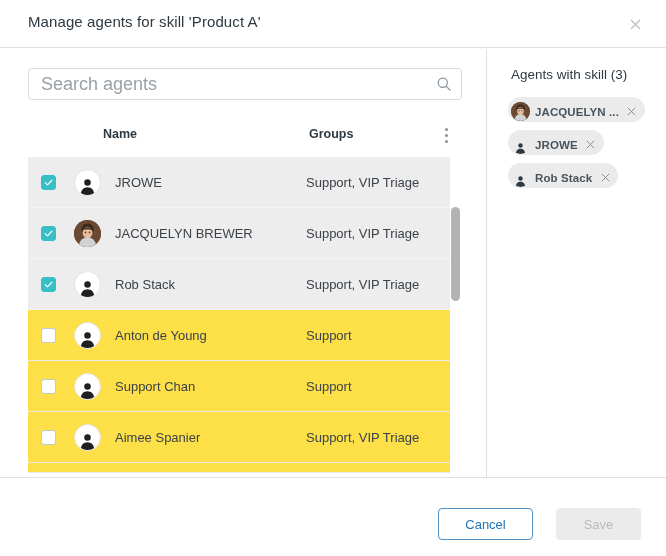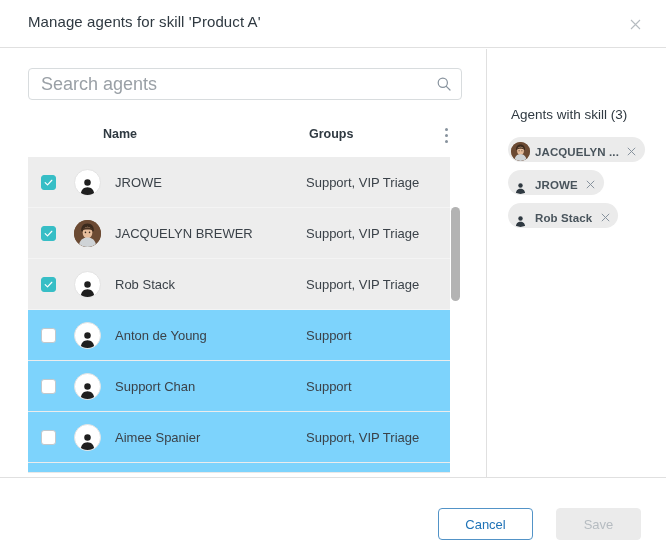--- a/index.html
+++ b/index.html
@@ -51,21 +51,21 @@
   }
   .panel-divider {
     position: absolute;
     left: 486px; top: 49px;
     width: 1px; height: 428px;
     background: #e0e0e0;
   }
   .body-right {
     position: absolute;
     left: 487px; top: 49px;
-    width: 179px; height: 428px; margin-top: 40px;
+    width: 179px; height: 428px;
   }
 
   
   .search-wrap {
     position: absolute;
     left: 28px; top: 19px;
     width: 434px; height: 32px;
   }
   .search-input {
     width: 100%; height: 100%;
@@ -129,21 +129,21 @@
   .list-scroller {
     position: relative;
     width: 434px;
   }
   .agent-row {
     position: relative;
     height: 51px;
     display: flex;
     align-items: center;
     border-bottom: 1px solid #ececec;
-    background: #7dd3fc;
+    background: #fde047;
   }
   .agent-row.selected {
     background: #ededed;
     border-bottom: 1px solid #f4f4f4;
   }
   .cell-check {
     width: 40px;
     display: flex;
     align-items: center;
     justify-content: center;

